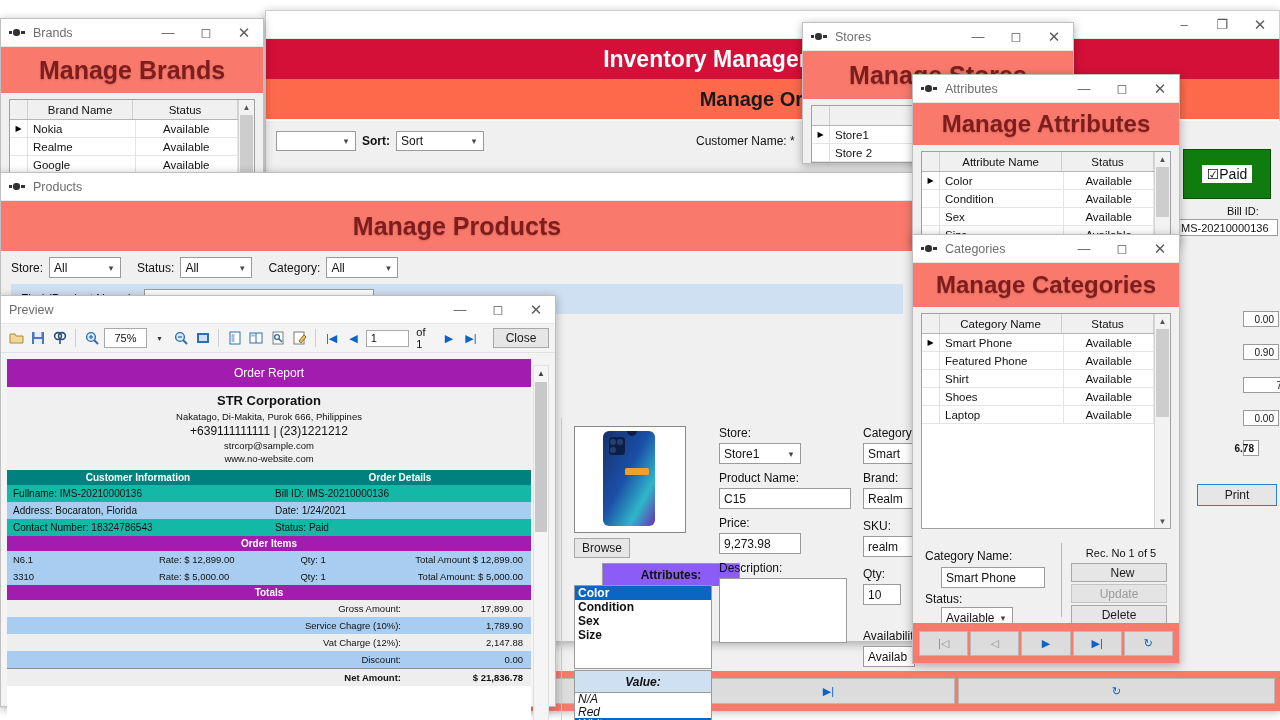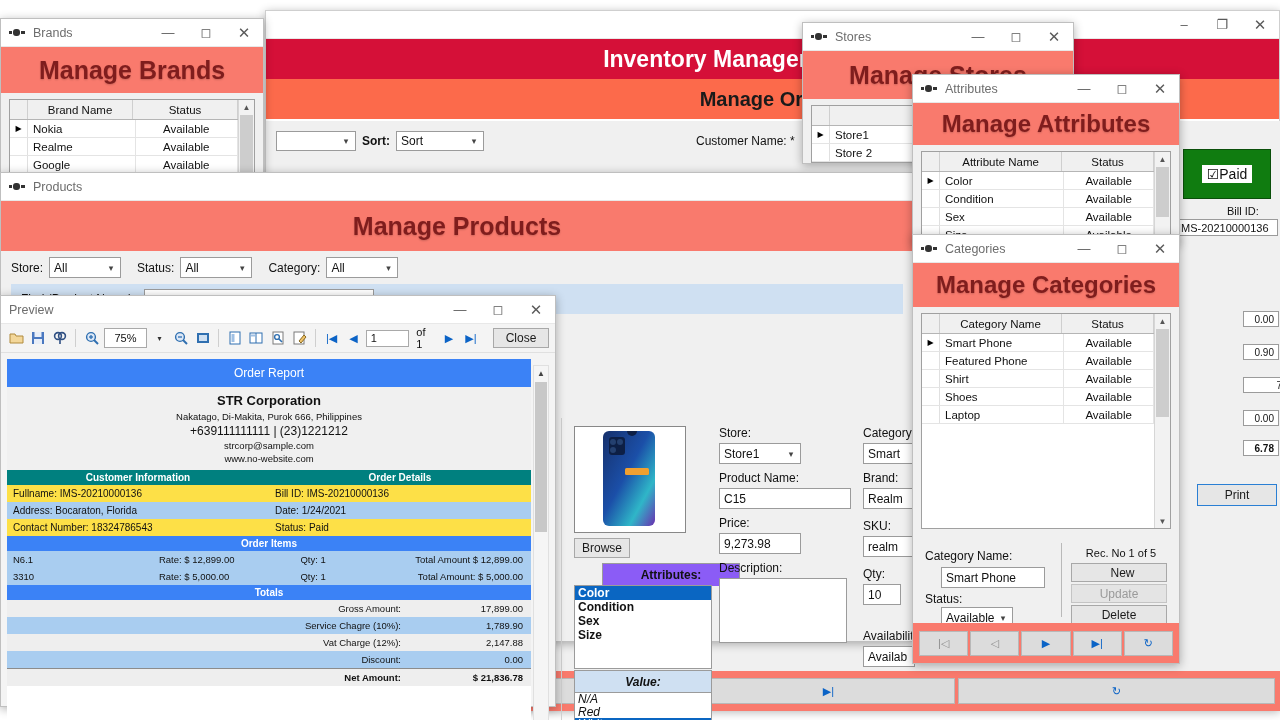--- a/index.html
+++ b/index.html
@@ -67,29 +67,29 @@
   #preview-window{left:0px;top:295px;width:556px;height:412px;background:#f4f4f4;}
   .ptoolbar{height:28px;display:flex;align-items:center;padding:0 6px;gap:3px;
             background:#f4f4f4;border-bottom:1px solid #e0e0e0;}
   .picon{width:21px;height:21px;display:flex;align-items:center;justify-content:center;font-size:13px;}
   .psep{width:1px;height:18px;background:#cfcfcf;margin:0 3px;}
   .zoomcombo{width:46px;height:18px;background:#fff;border:1px solid #a9a9a9;font-size:11px;
              display:flex;align-items:center;justify-content:center;}
   .pagebox{width:48px;height:17px;background:#fff;border:1px solid #a9a9a9;font-size:11px;
            display:flex;align-items:center;padding-left:4px;box-sizing:border-box;}
   .report{background:#fff;margin:6px 6px 0 6px;height:368px;position:relative;overflow:hidden;}
-  .rep-band{background:#3b82f6;color:#fff;text-align:right;font-size:12px;height:28px;
+  .rep-band{background:#a21caf;color:#fff;text-align:right;font-size:12px;height:28px;
             display:flex;align-items:center;justify-content:center;}
   .rep-band.sm{height:15px;font-size:10px;font-weight:bold;}
   .rep-body{background:#f0f0f0;text-align:center;padding:6px 0 4px;}
   .rep-cols{display:flex;background:#00807f;color:#fff;font-size:10px;font-weight:bold;height:15px;}
   .rep-cols div{flex:1;text-align:center;display:flex;align-items:center;justify-content:center;}
   .rep-row{display:flex;font-size:10px;height:17px;align-items:center;}
   .rep-row.blue{background:#a9cdf0;}
-  .rep-row.grey{background:#fde047;}
+  .rep-row.grey{background:#14b8a6;}
   .rep-row .c{flex:1;padding-left:6px;box-sizing:border-box;}
   .item-row{display:flex;font-size:9.5px;height:17px;align-items:center;background:#a9cdf0;}
   .item-row .i1{width:29%;padding-left:6px;box-sizing:border-box;}
   .item-row .i2{width:27%;}
   .item-row .i3{width:17%;}
   .item-row .i4{width:27%;text-align:right;padding-right:8px;box-sizing:border-box;}
   .tot-row{display:flex;font-size:9.5px;height:17px;align-items:center;}
   .tot-row .t1{flex:1;text-align:right;padding-right:12px;}
   .tot-row .t2{width:118px;text-align:right;padding-right:8px;box-sizing:border-box;}
 
@@ -134,21 +134,21 @@
       <div class="paid-inner">
         <span>☑</span><span>Paid</span>
       </div>
     </div>
     <div style="margin:6px 16px 0 30px;font-size:11px;padding-left:26px;">Bill ID:</div>
     <div class="tbox" style="margin:2px 0 0 2px;width:105px;height:17px;font-size:11px;">IMS-20210000136</div>
     <div class="tbox" style="margin:75px 0 0 72px;width:36px;height:16px;font-size:10px;justify-content:flex-end;">0.00</div>
     <div class="tbox" style="margin:17px 0 0 72px;width:36px;height:16px;font-size:10px;justify-content:flex-end;">0.90</div>
     <div class="tbox" style="margin:17px 0 0 72px;width:58px;height:16px;font-size:10px;justify-content:flex-end;">7.88</div>
     <div class="tbox" style="margin:17px 0 0 72px;width:36px;height:16px;font-size:10px;justify-content:flex-end;">0.00</div>
-    <div class="tbox" style="margin:14px 0 0 72px;width:36px;height:16px;font-size:10px;font-weight:bold;justify-content:flex-end;">6.78</div>
+    <div class="tbox" style="margin:14px 0 0 72px;width:16px;height:16px;font-size:10px;font-weight:bold;justify-content:flex-end;">6.78</div>
     <div class="btn" style="margin:28px 0 0 26px;width:80px;height:22px;border-color:#2a7fd4;">Print</div>
   </div>
 
   <div style="position:absolute;left:0px;top:660px;width:1015px;height:40px;background:#f97a6d;display:flex;align-items:center;padding:5px 6px;box-sizing:border-box;gap:3px;">
     <div class="navbtn grey" style="flex:1;height:26px;"></div>
     <div class="navbtn grey" style="flex:1;height:26px;"></div>
     <div class="navbtn" style="flex:1.2;height:26px;">▶|</div>
     <div class="navbtn" style="flex:1.5;height:26px;">↻</div>
   </div>
 </div>

